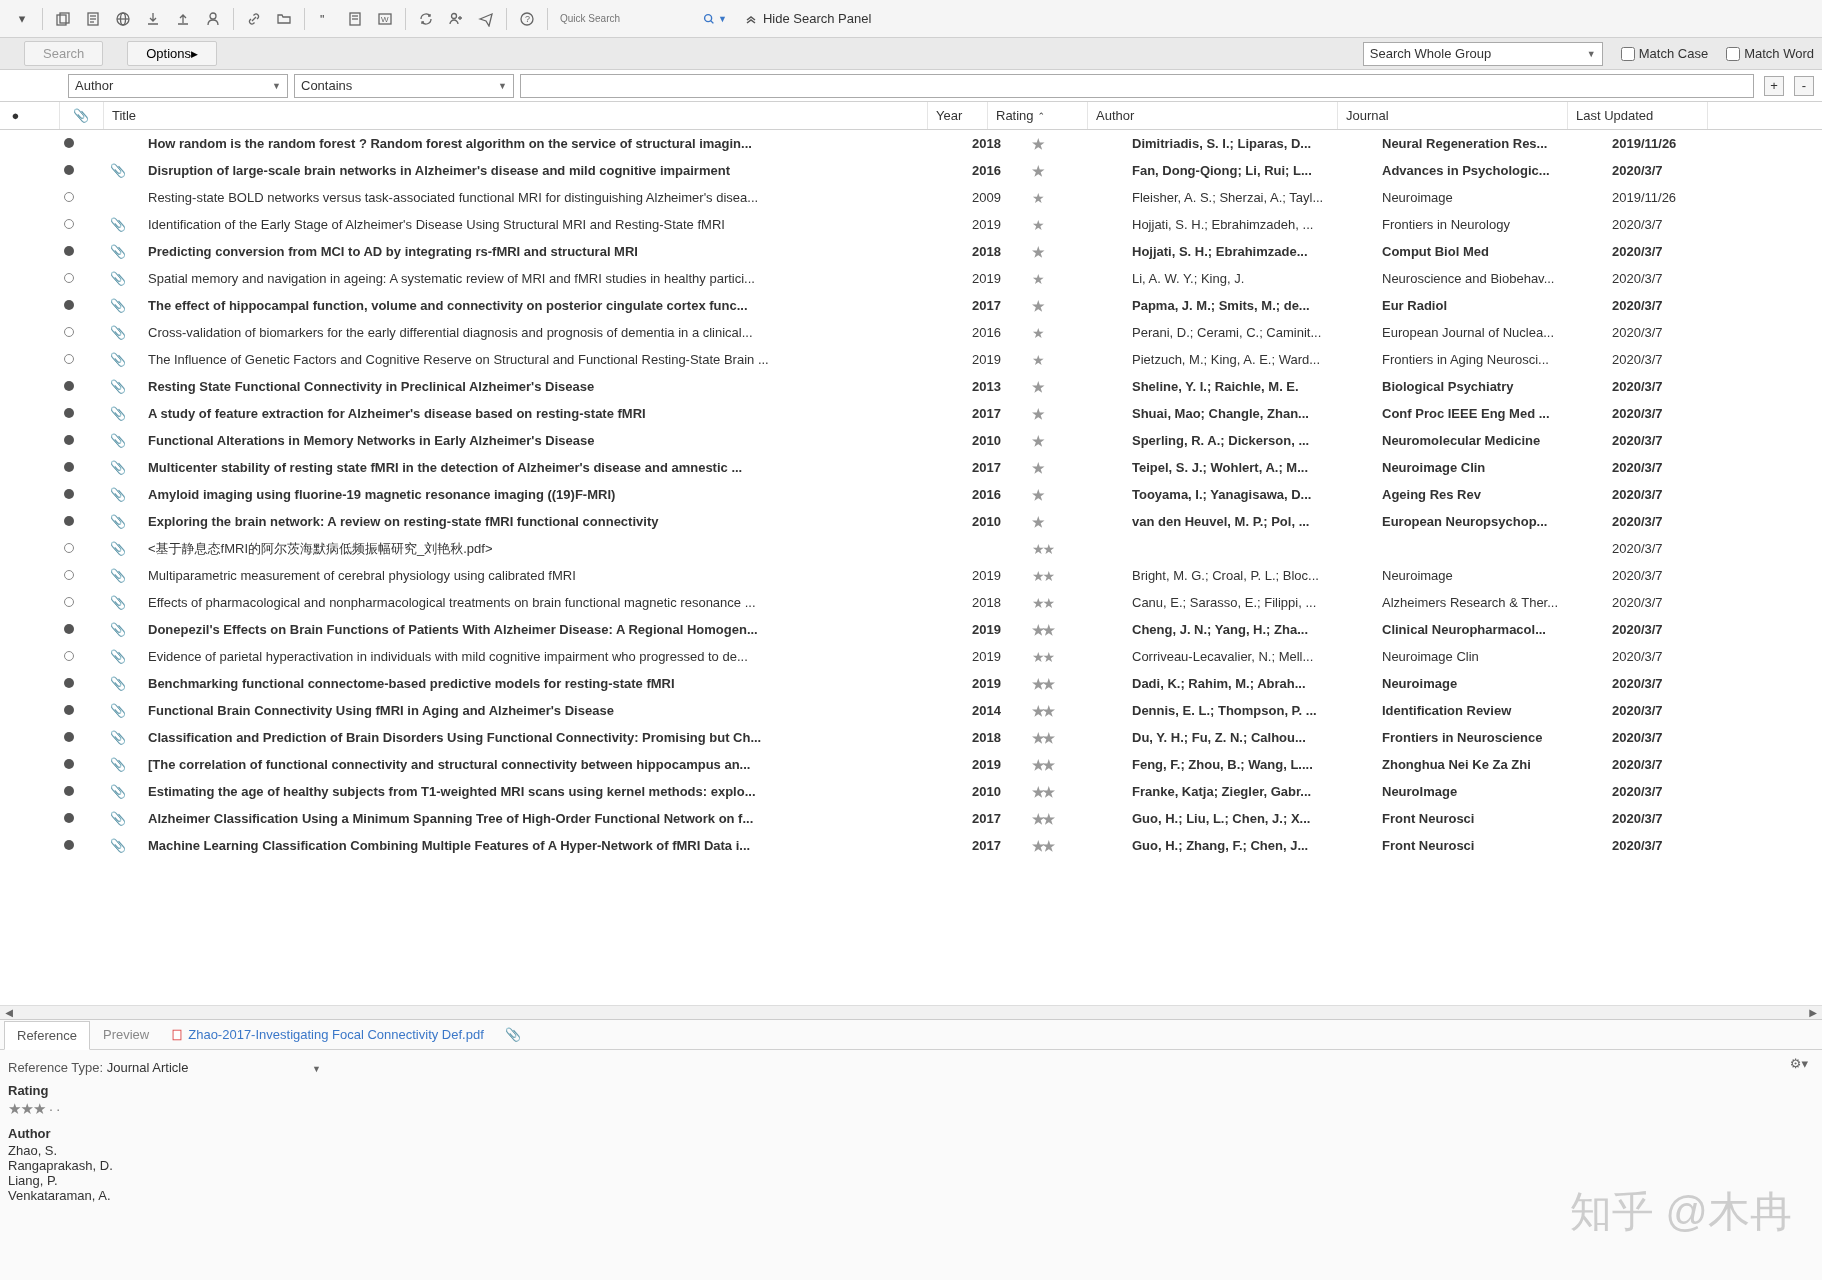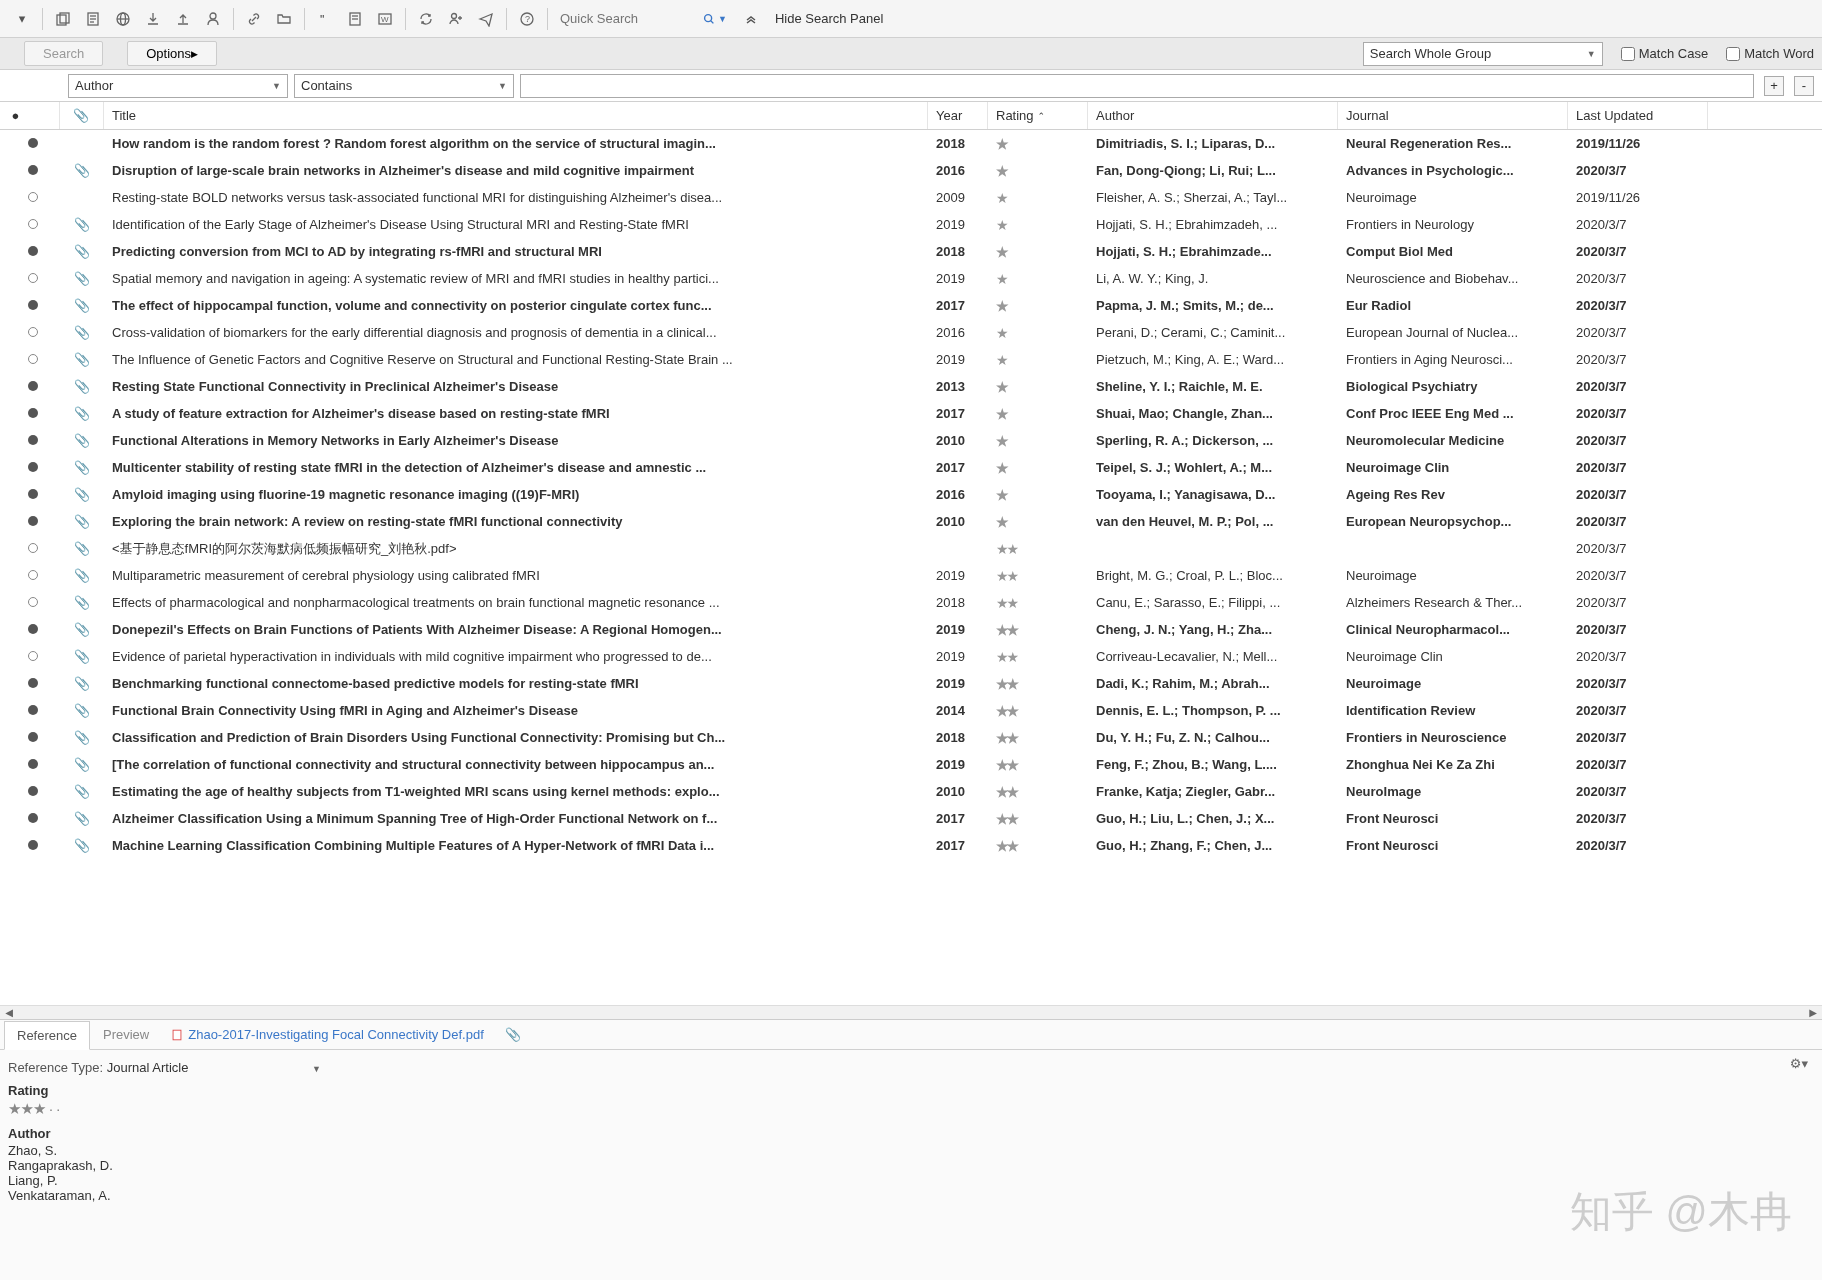--- a/index.html
+++ b/index.html
@@ -2,23 +2,23 @@
 <html><head>
 <meta charset="utf-8">
 <style>
 * { margin:0; padding:0; box-sizing:border-box; font-family:"Segoe UI",Arial,sans-serif; }
 body { background:#fff; font-size:13px; color:#333; overflow:hidden; width:1822px; height:1280px; }
 
 
 .toolbar { height:38px; background:#f5f5f5; border-bottom:1px solid #d0d0d0; display:flex; align-items:center; padding:0 8px; gap:2px; }
 .tb-btn { width:28px; height:28px; display:flex; align-items:center; justify-content:center; cursor:pointer; color:#555; border-radius:2px; }
 .tb-sep { width:1px; height:22px; background:#ccc; margin:0 4px; }
-.quick-search { border:none; background:transparent; padding:4px 6px; width:140px; font-size:13px; color:#888; }
+.quick-search { border:none; background:transparent; padding:4px 6px; width:140px; font-size:10px; color:#888; }
 .search-dd { color:#3a77c8; display:flex; align-items:center; gap:2px; margin:0 6px; cursor:pointer; }
-.hide-panel { display:flex; align-items:center; gap:18px; color:#333; cursor:pointer; margin-left:10px; }
+.hide-panel { display:flex; align-items:center; gap:6px; color:#333; cursor:pointer; margin-left:10px; }
 
 
 .search-bar { height:32px; background:#eaeaea; border-bottom:1px solid #d0d0d0; display:flex; align-items:center; padding:0 8px; gap:8px; }
 .sb-btn { padding:4px 18px; background:#f5f5f5; border:1px solid #ccc; border-radius:2px; font-size:13px; cursor:pointer;margin-left:16px; }
 .sb-btn.opts { display:flex; align-items:center; gap:0; }
 .sb-scope { margin-left:auto; width:240px; height:24px; border:1px solid #aaa; background:#fff; padding:0 6px; display:flex; align-items:center; justify-content:space-between; font-size:13px; }
 .sb-check { display:flex; align-items:center; gap:4px; font-size:13px; margin-left:10px; }
 .sb-check input { width:14px; height:14px; }
 
 
@@ -36,21 +36,21 @@
 .table-header .col { padding:0 8px; border-right:1px solid #e5e5e5; height:100%; display:flex; align-items:center; }
 .col-read { width:60px; }
 .col-attach { width:44px; justify-content:center; }
 .col-title { width:824px; }
 .col-year { width:60px; }
 .col-rating { width:100px; }
 .col-author { width:250px; }
 .col-journal { width:230px; }
 .col-updated { width:140px; }
 
-.table-body { overflow-y:auto; height:calc(100% - 28px - 14px); }
+.table-body { overflow-y:auto; height:calc(100% - 28px - 14px);padding-left:36px; }
 .row { height:27px; display:flex; align-items:center; font-size:13px; color:#333; }
 .row .cell { padding:0 8px; overflow:hidden; white-space:nowrap; text-overflow:ellipsis; }
 .row.bold { font-weight:600; }
 .dot-fill,.dot-empty { width:10px; height:10px; border-radius:50%; display:inline-block; margin-left:20px; }
 .dot-fill { background:#555; }
 .dot-empty { border:1.5px solid #888; }
 .clip { color:#888; }
 .star { color:#999; font-size:14px; letter-spacing:-2px; }
 
 .hscroll { height:14px; background:#f1f1f1; border-top:1px solid #ddd; display:flex; align-items:center; justify-content:space-between; padding:0 2px; }

